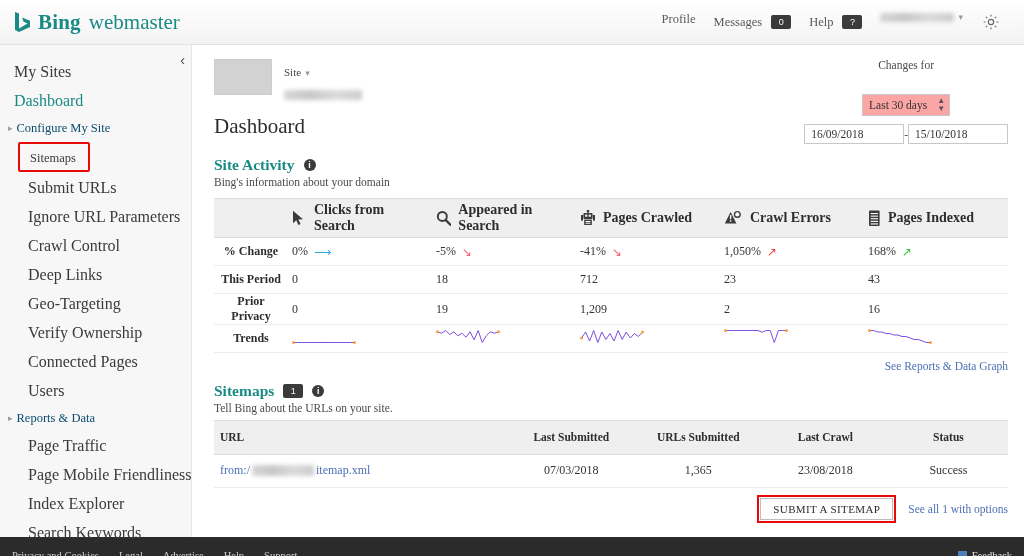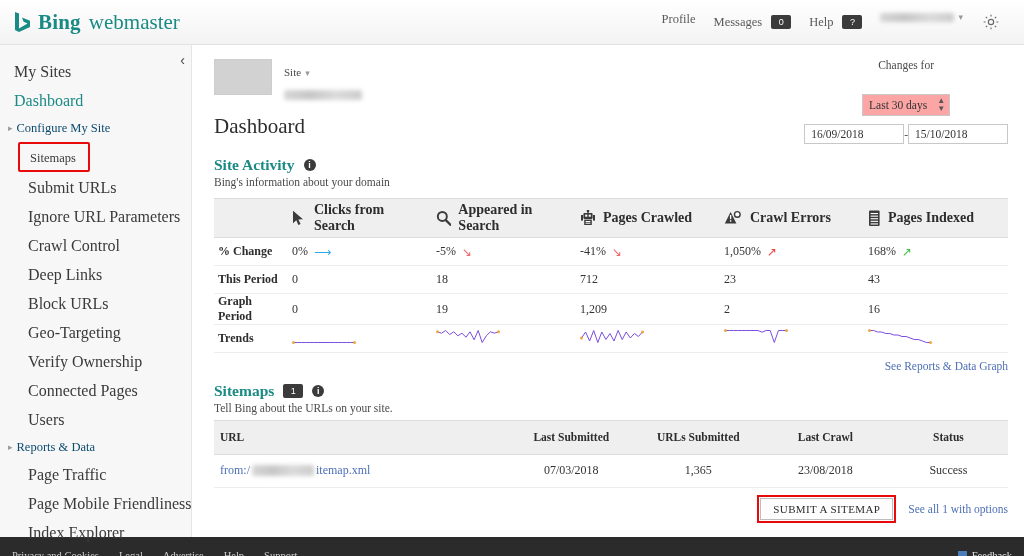--- a/index.html
+++ b/index.html
@@ -95,21 +95,21 @@
   
   .act-table{width:100%;border-collapse:collapse;margin-top:10px;table-layout:fixed;}
   .act-table thead th{
     background:#efefef;border-top:1px solid #dcdcdc;border-bottom:1px solid #dcdcdc;
     height:38px;text-align:left;font-size:14px;color:#2d2d2d;font-weight:bold;padding:0 4px;
   }
   .th-inner{display:flex;align-items:center;gap:7px;}
   .act-table td{
     border-bottom:1px solid #ededed;height:27px;font-size:12px;color:#333;padding:0 4px;vertical-align:middle;
   }
-  .act-table td.rowlab{font-weight:bold;color:#2d2d2d;}
+  .act-table td.rowlab{font-weight:bold;color:#2d2d2d;text-align:center;}
   .pct{display:inline-flex;align-items:center;gap:6px;}
   .arrow{font-size:12px;font-family:"DejaVu Sans",sans-serif;line-height:1;}
   .a-flat{color:#2ea7e0;}
   .a-down{color:#f4636f;}
   .a-up-red{color:#e8443f;}
   .a-up-green{color:#3fc13f;}
   .see-reports{
     text-align:right;font-size:11.5px;color:#4d6fb5;margin-top:7px;cursor:pointer;
   }
   
@@ -193,21 +193,20 @@
       <span class="lbl">Configure My Site</span>
     </div>
 
     <div class="nav-highlight">
       <span class="t">Sitemaps</span>
     </div>
     <div class="nav-item sub">Submit URLs</div>
     <div class="nav-item sub">Ignore URL Parameters</div>
     <div class="nav-item sub">Crawl Control</div>
     <div class="nav-item sub">Deep Links</div>
-    <div class="nav-item sub">Block URLs</div>
     <div class="nav-item sub">Geo-Targeting</div>
     <div class="nav-item sub">Verify Ownership</div>
     <div class="nav-item sub">Connected Pages</div>
     <div class="nav-item sub">Users</div>
 
     <div class="nav-group">
       <span class="tri">▸</span>
       <span class="lbl">Reports &amp; Data</span>
     </div>
     <div class="nav-item sub">Page Traffic</div>
@@ -363,21 +362,21 @@
         </tr>
         <tr>
           <td class="rowlab">This Period</td>
           <td>0</td>
           <td>18</td>
           <td>712</td>
           <td>23</td>
           <td>43</td>
         </tr>
         <tr>
-          <td class="rowlab">Graph Period</td>
+          <td class="rowlab">Prior Privacy</td>
           <td>0</td>
           <td>19</td>
           <td>1,209</td>
           <td>2</td>
           <td>16</td>
         </tr>
         <tr>
           <td class="rowlab">Trends</td>
           <td>
               <span class="spark"><svg width="64" height="15" viewBox="0 0 64 15">

